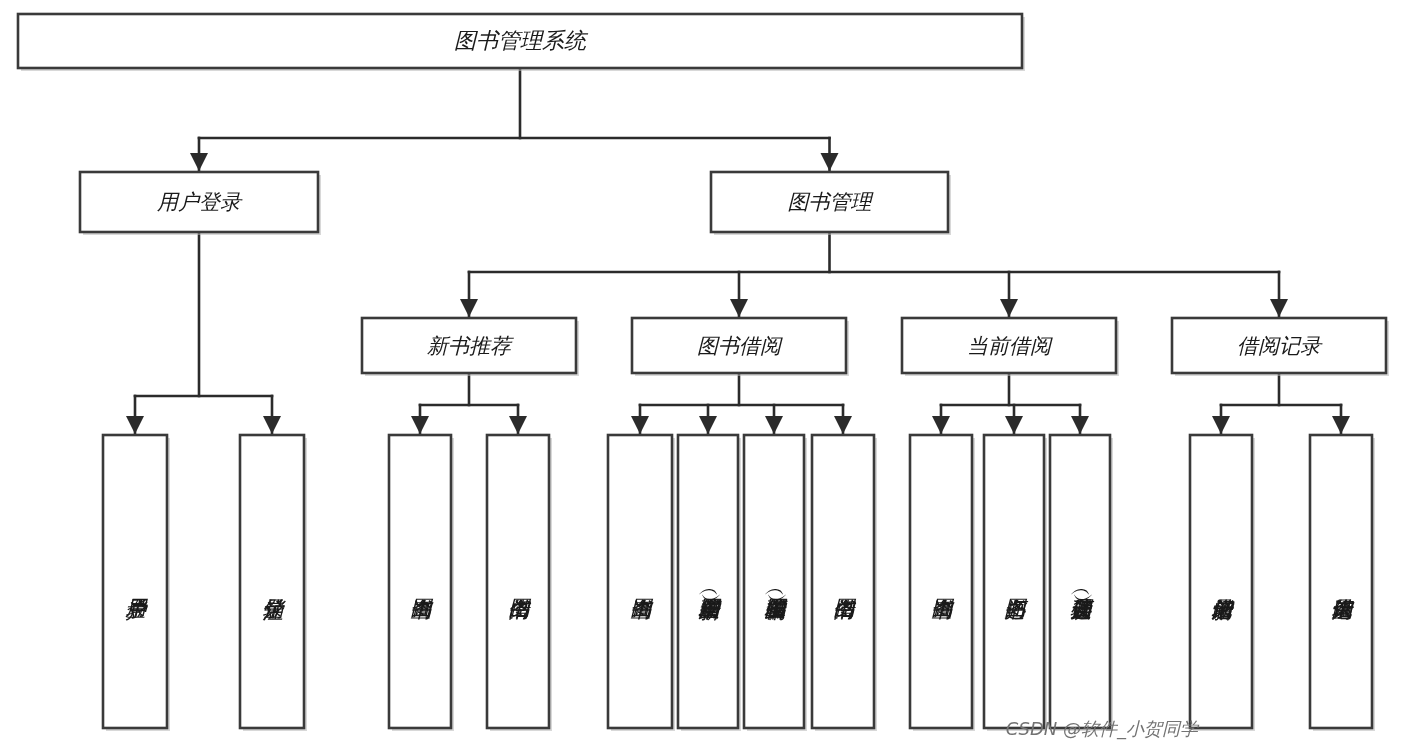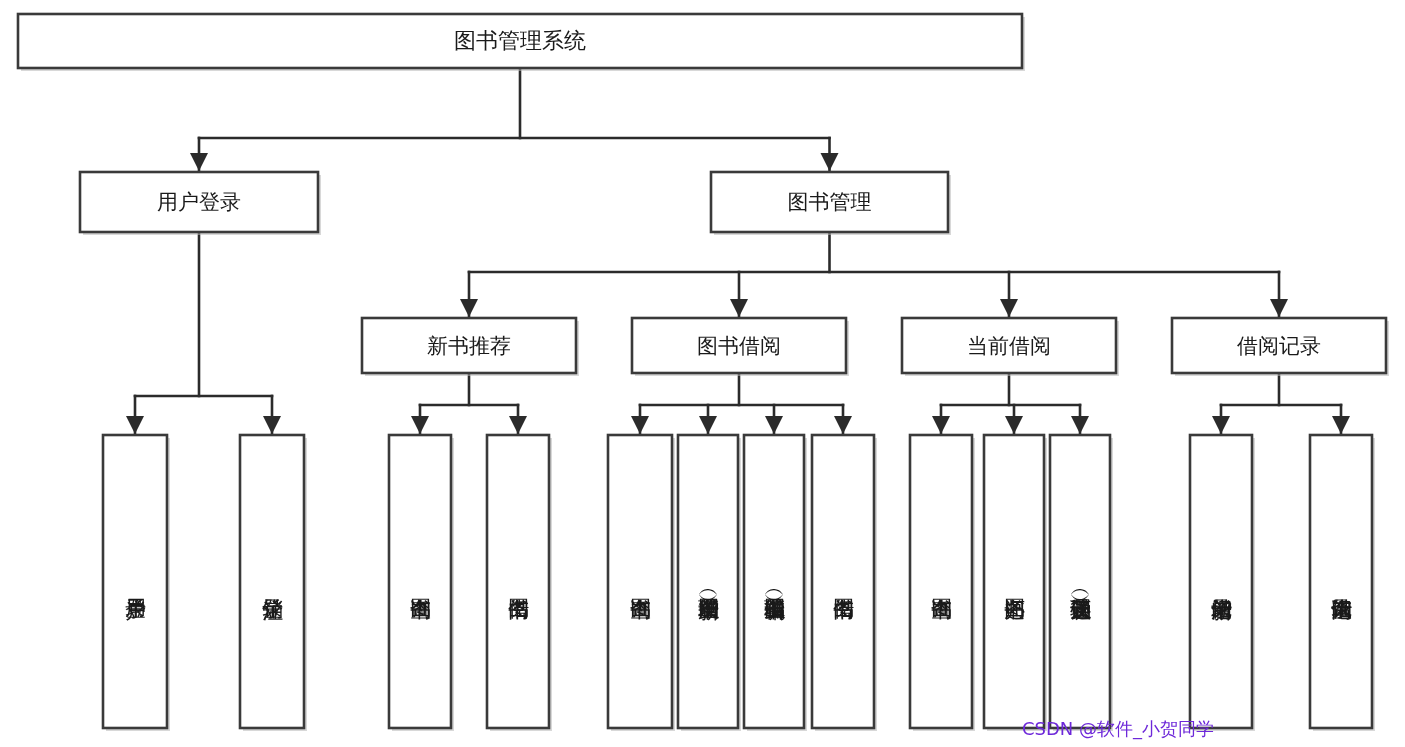--- a/index.html
+++ b/index.html
@@ -12,20 +12,21 @@
     width: 1405px;
     height: 747px;
     overflow: hidden;
     font-family: "DejaVu Sans", "Liberation Sans", sans-serif;
   }
   #diagram-root {
     position: relative;
     width: 1228px;
     height: 747px;
     background: #ffffff;
+    font-style: italic;
   }
   svg#diagram-svg {
     position: absolute;
     left: 0;
     top: 0;
     width: 1405px;
     height: 747px;
     display: block;
   }
   .node-box {
@@ -72,25 +73,25 @@
     text-orientation: upright;
     white-space: nowrap;
     display: flex;
     align-items: center;
     justify-content: center;
     pointer-events: none;
     letter-spacing: 0px;
   }
   .watermark {
     position: absolute;
-    right: 14px;
+    right: 30px;
     bottom: 6px;
     font-family: "DejaVu Sans", "Liberation Sans", sans-serif;
     font-size: 18px;
-    color: #6d28d9;
+    color: #737373;
     white-space: nowrap;
     user-select: none;
   }
 </style>
 </head>
 <body>
 
 <div id="diagram-root">
 
   <svg id="diagram-svg" viewBox="0 0 1405 747">

